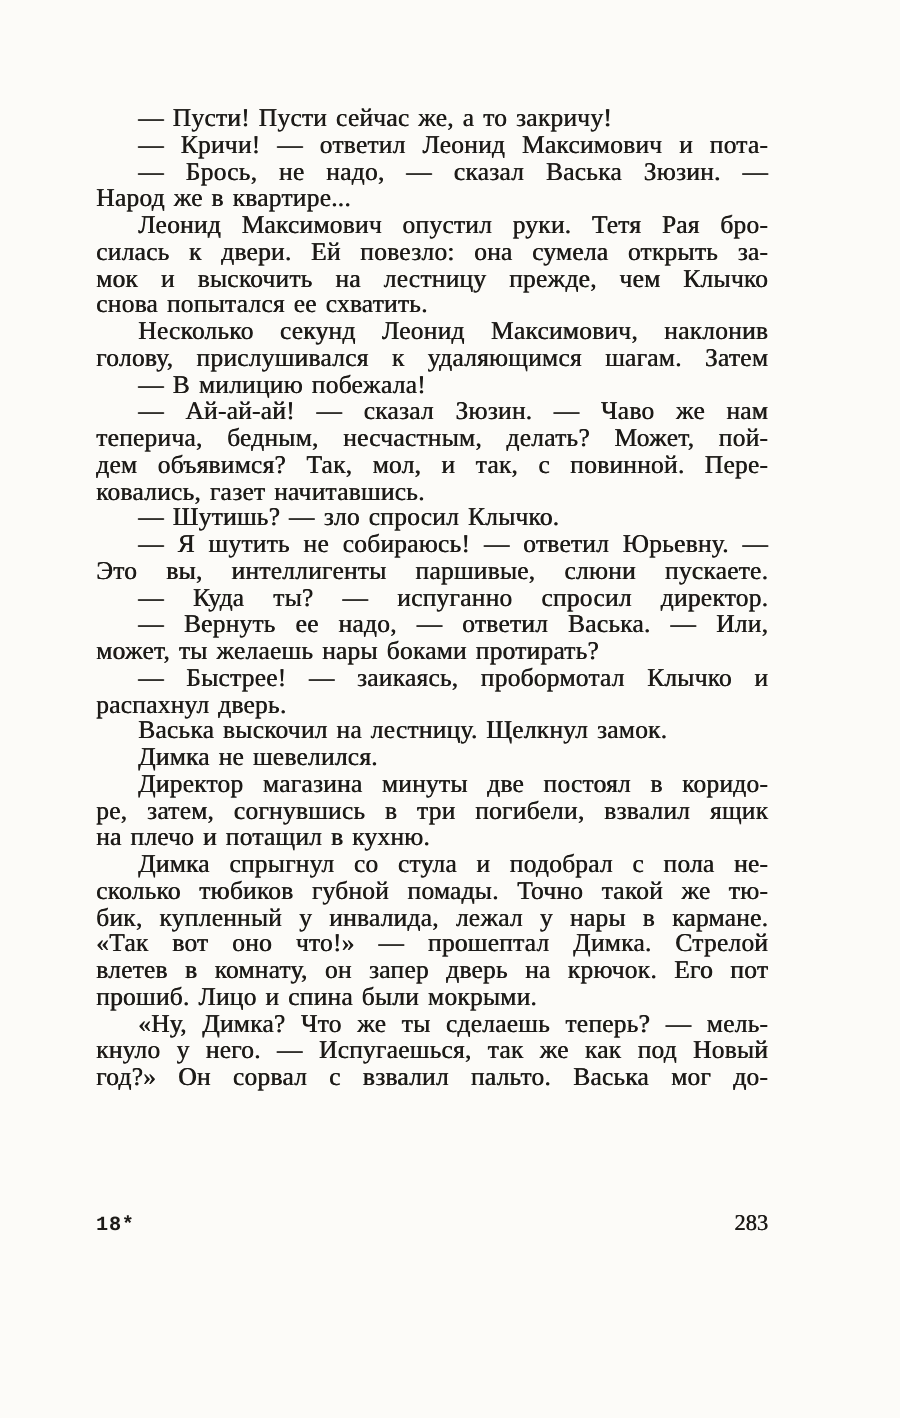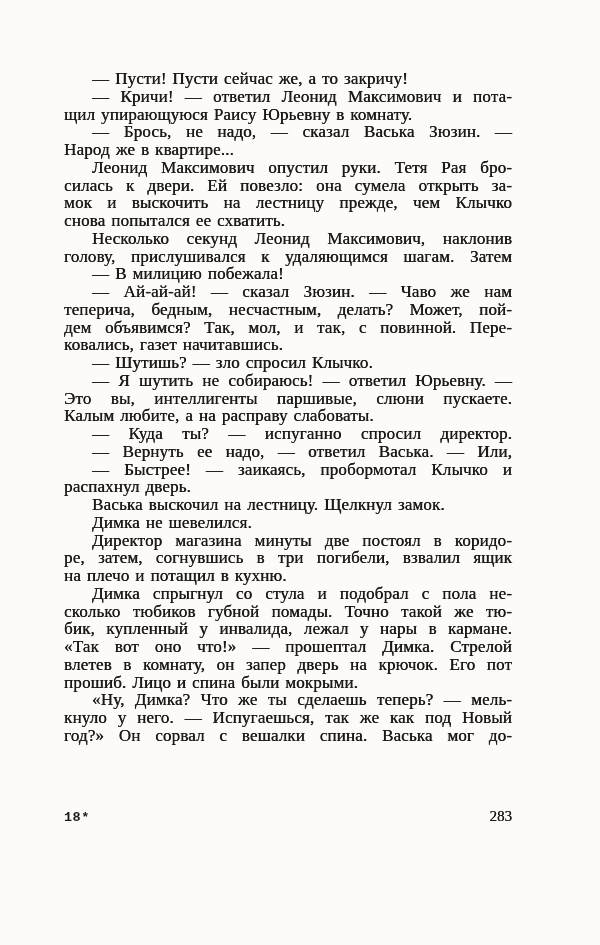--- a/index.html
+++ b/index.html
@@ -61,56 +61,55 @@
   }
 </style>
 </head>
 <body>
 
 <div class="page">
 
   <div class="textblock">
       <div class="line ind">— Пусти! Пусти сейчас же, а то закричу!</div>
       <div class="line ind just">— Кричи! — ответил Леонид Максимович и пота-</div>
-      <div class="line">щил упирающуюся Раису Юрьевну в комнату.</div>
       <div class="line ind just">— Брось, не надо, — сказал Васька Зюзин. —</div>
       <div class="line">Народ же в квартире...</div>
       <div class="line ind just">Леонид Максимович опустил руки. Тетя Рая бро-</div>
       <div class="line just">силась к двери. Ей повезло: она сумела открыть за-</div>
       <div class="line just">мок и выскочить на лестницу прежде, чем Клычко</div>
       <div class="line">снова попытался ее схватить.</div>
       <div class="line ind just">Несколько секунд Леонид Максимович, наклонив</div>
       <div class="line just">голову, прислушивался к удаляющимся шагам. Затем</div>
       <div class="line ind">— В милицию побежала!</div>
       <div class="line ind just">— Ай-ай-ай! — сказал Зюзин. — Чаво же нам</div>
       <div class="line just">теперича, бедным, несчастным, делать? Может, пой-</div>
       <div class="line just">дем объявимся? Так, мол, и так, с повинной. Пере-</div>
       <div class="line">ковались, газет начитавшись.</div>
       <div class="line ind">— Шутишь? — зло спросил Клычко.</div>
       <div class="line ind just">— Я шутить не собираюсь! — ответил Юрьевну. —</div>
       <div class="line just">Это вы, интеллигенты паршивые, слюни пускаете.</div>
-      <div class="line">Калым любите, а на расправу слабоваты.</div>
       <div class="line ind just">— Куда ты? — испуганно спросил директор.</div>
       <div class="line ind just">— Вернуть ее надо, — ответил Васька. — Или,</div>
+      <div class="line">может, ты желаешь нары боками протирать?</div>
       <div class="line ind just">— Быстрее! — заикаясь, пробормотал Клычко и</div>
       <div class="line">распахнул дверь.</div>
       <div class="line ind">Васька выскочил на лестницу. Щелкнул замок.</div>
       <div class="line ind">Димка не шевелился.</div>
       <div class="line ind just">Директор магазина минуты две постоял в коридо-</div>
       <div class="line just">ре, затем, согнувшись в три погибели, взвалил ящик</div>
       <div class="line">на плечо и потащил в кухню.</div>
       <div class="line ind just">Димка спрыгнул со стула и подобрал с пола не-</div>
       <div class="line just">сколько тюбиков губной помады. Точно такой же тю-</div>
       <div class="line just">бик, купленный у инвалида, лежал у нары в кармане.</div>
       <div class="line just">«Так вот оно что!» — прошептал Димка. Стрелой</div>
       <div class="line just">влетев в комнату, он запер дверь на крючок. Его пот</div>
       <div class="line">прошиб. Лицо и спина были мокрыми.</div>
       <div class="line ind just">«Ну, Димка? Что же ты сделаешь теперь? — мель-</div>
       <div class="line just">кнуло у него. — Испугаешься, так же как под Новый</div>
-      <div class="line just">год?» Он сорвал с вешалки спина. Васька мог до-</div>
+      <div class="line just">год?» Он сорвал с взвалил пальто. Васька мог до-</div>
     </div>
 
   <div class="footer">
     <span class="sig">18*</span>
     <span class="pagenum">283</span>
   </div>
 
 </div>
 
 </body></html>

